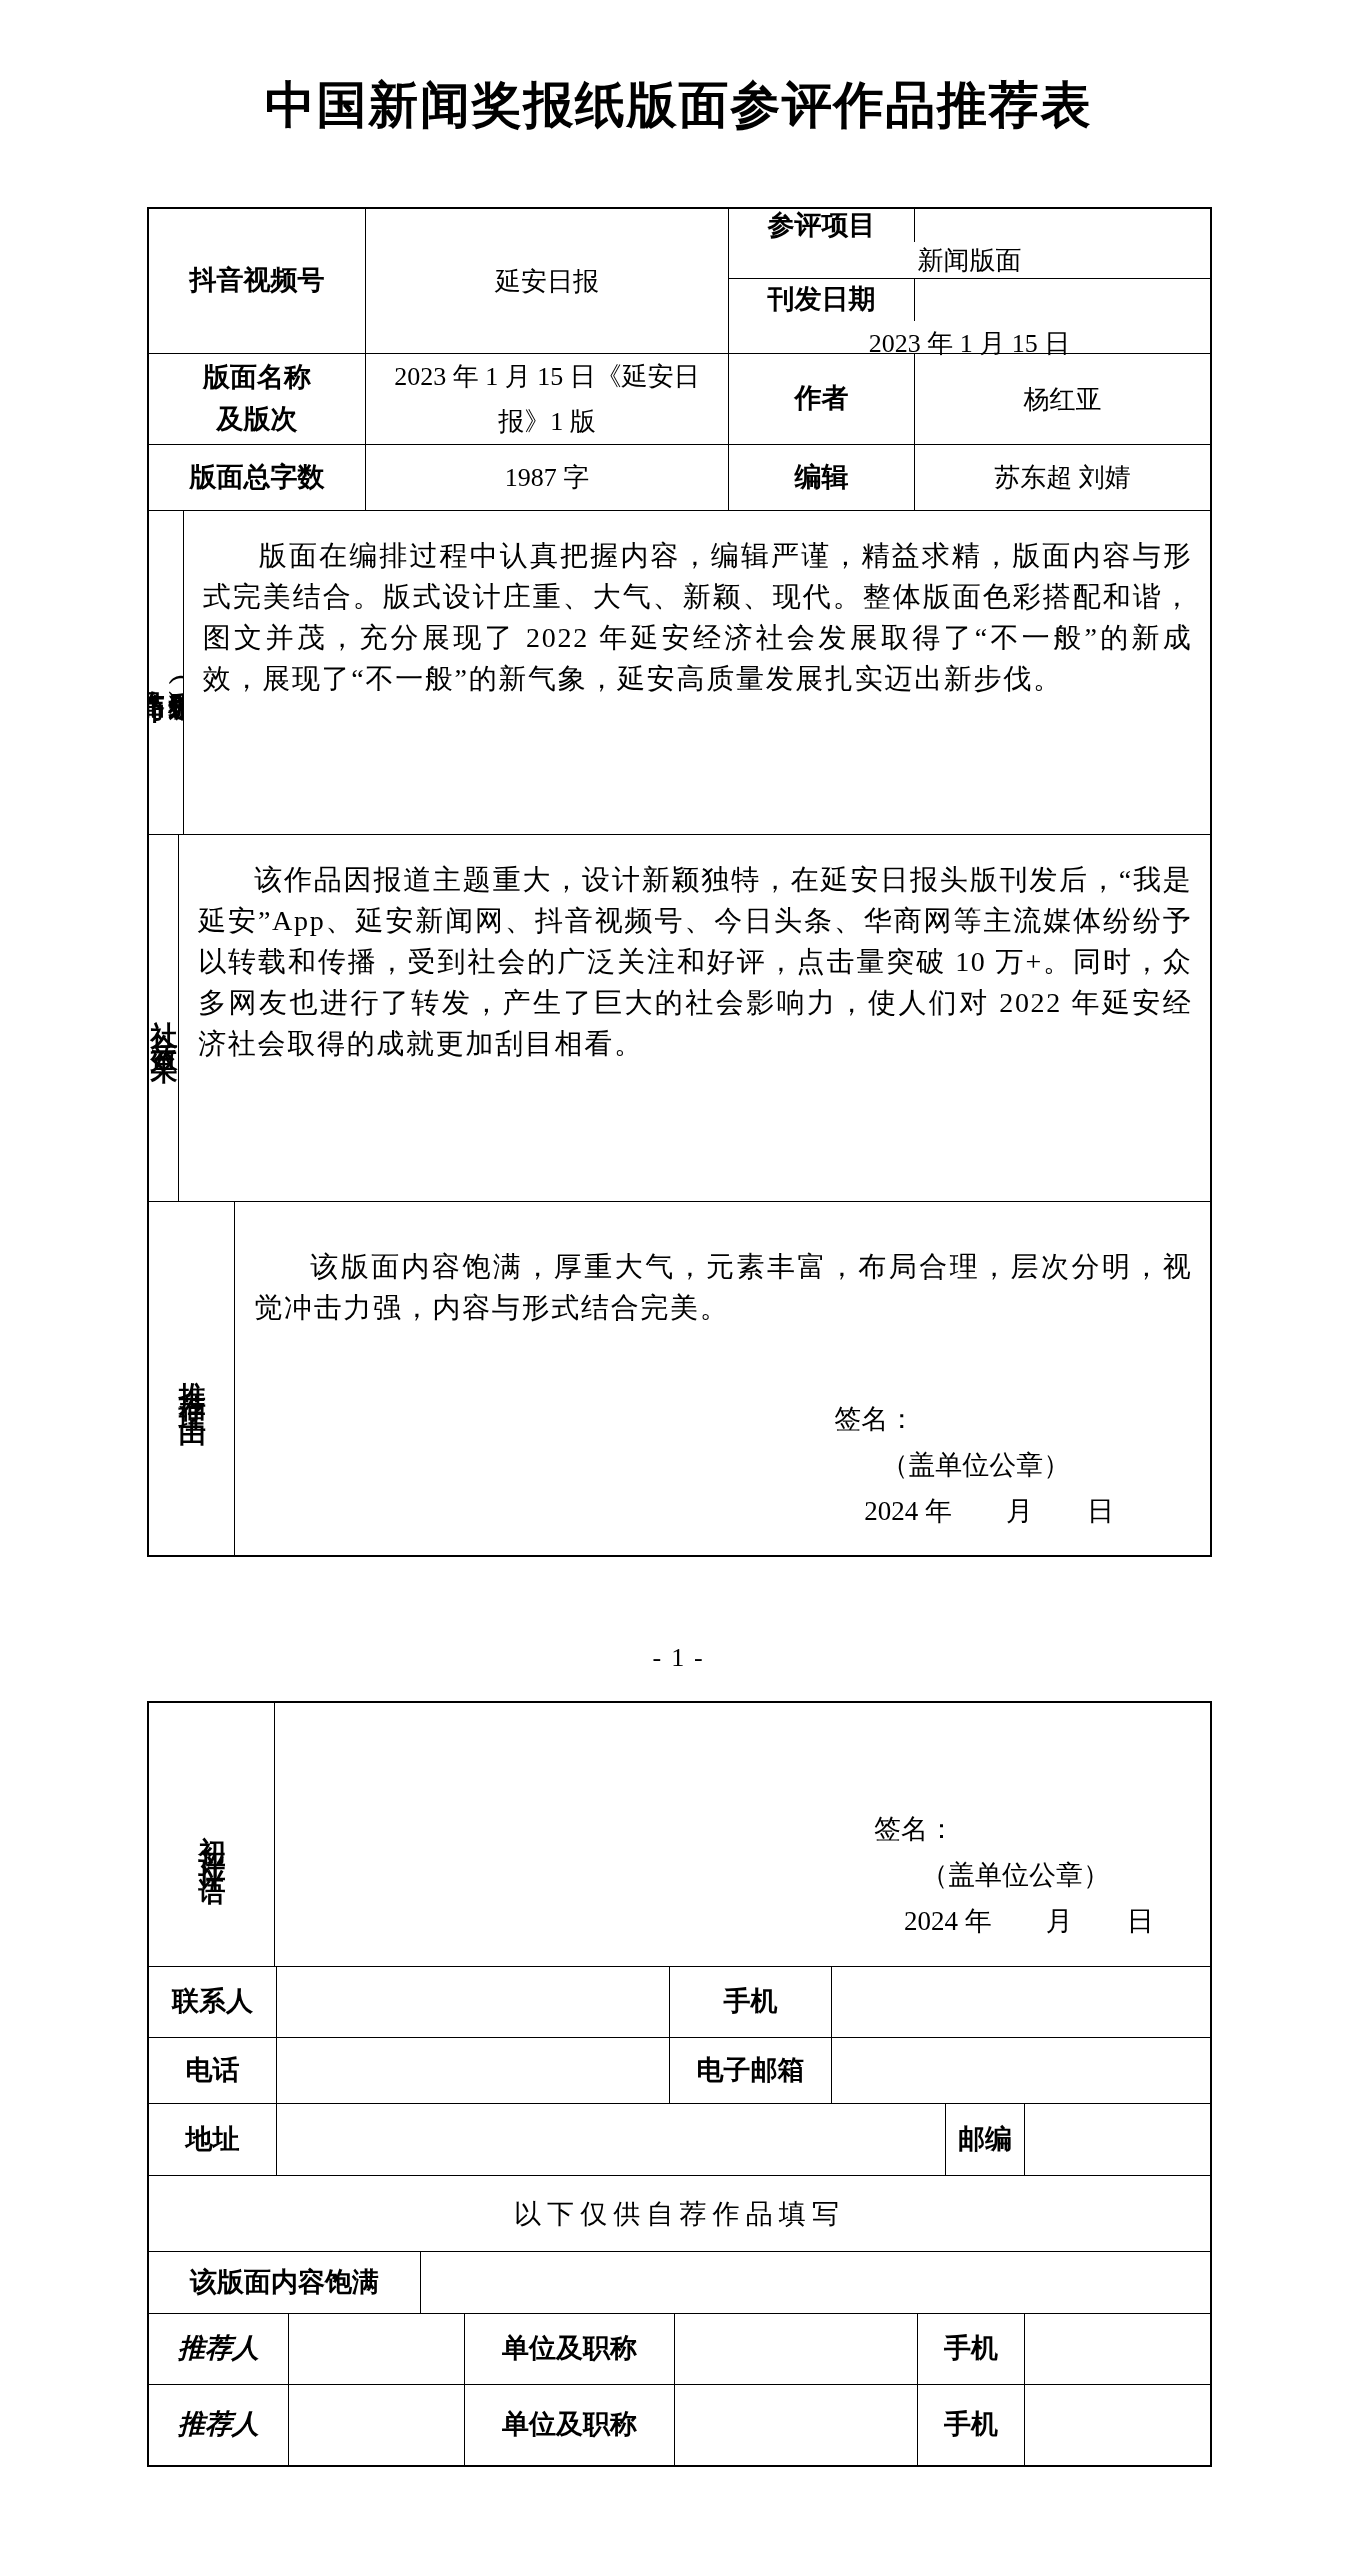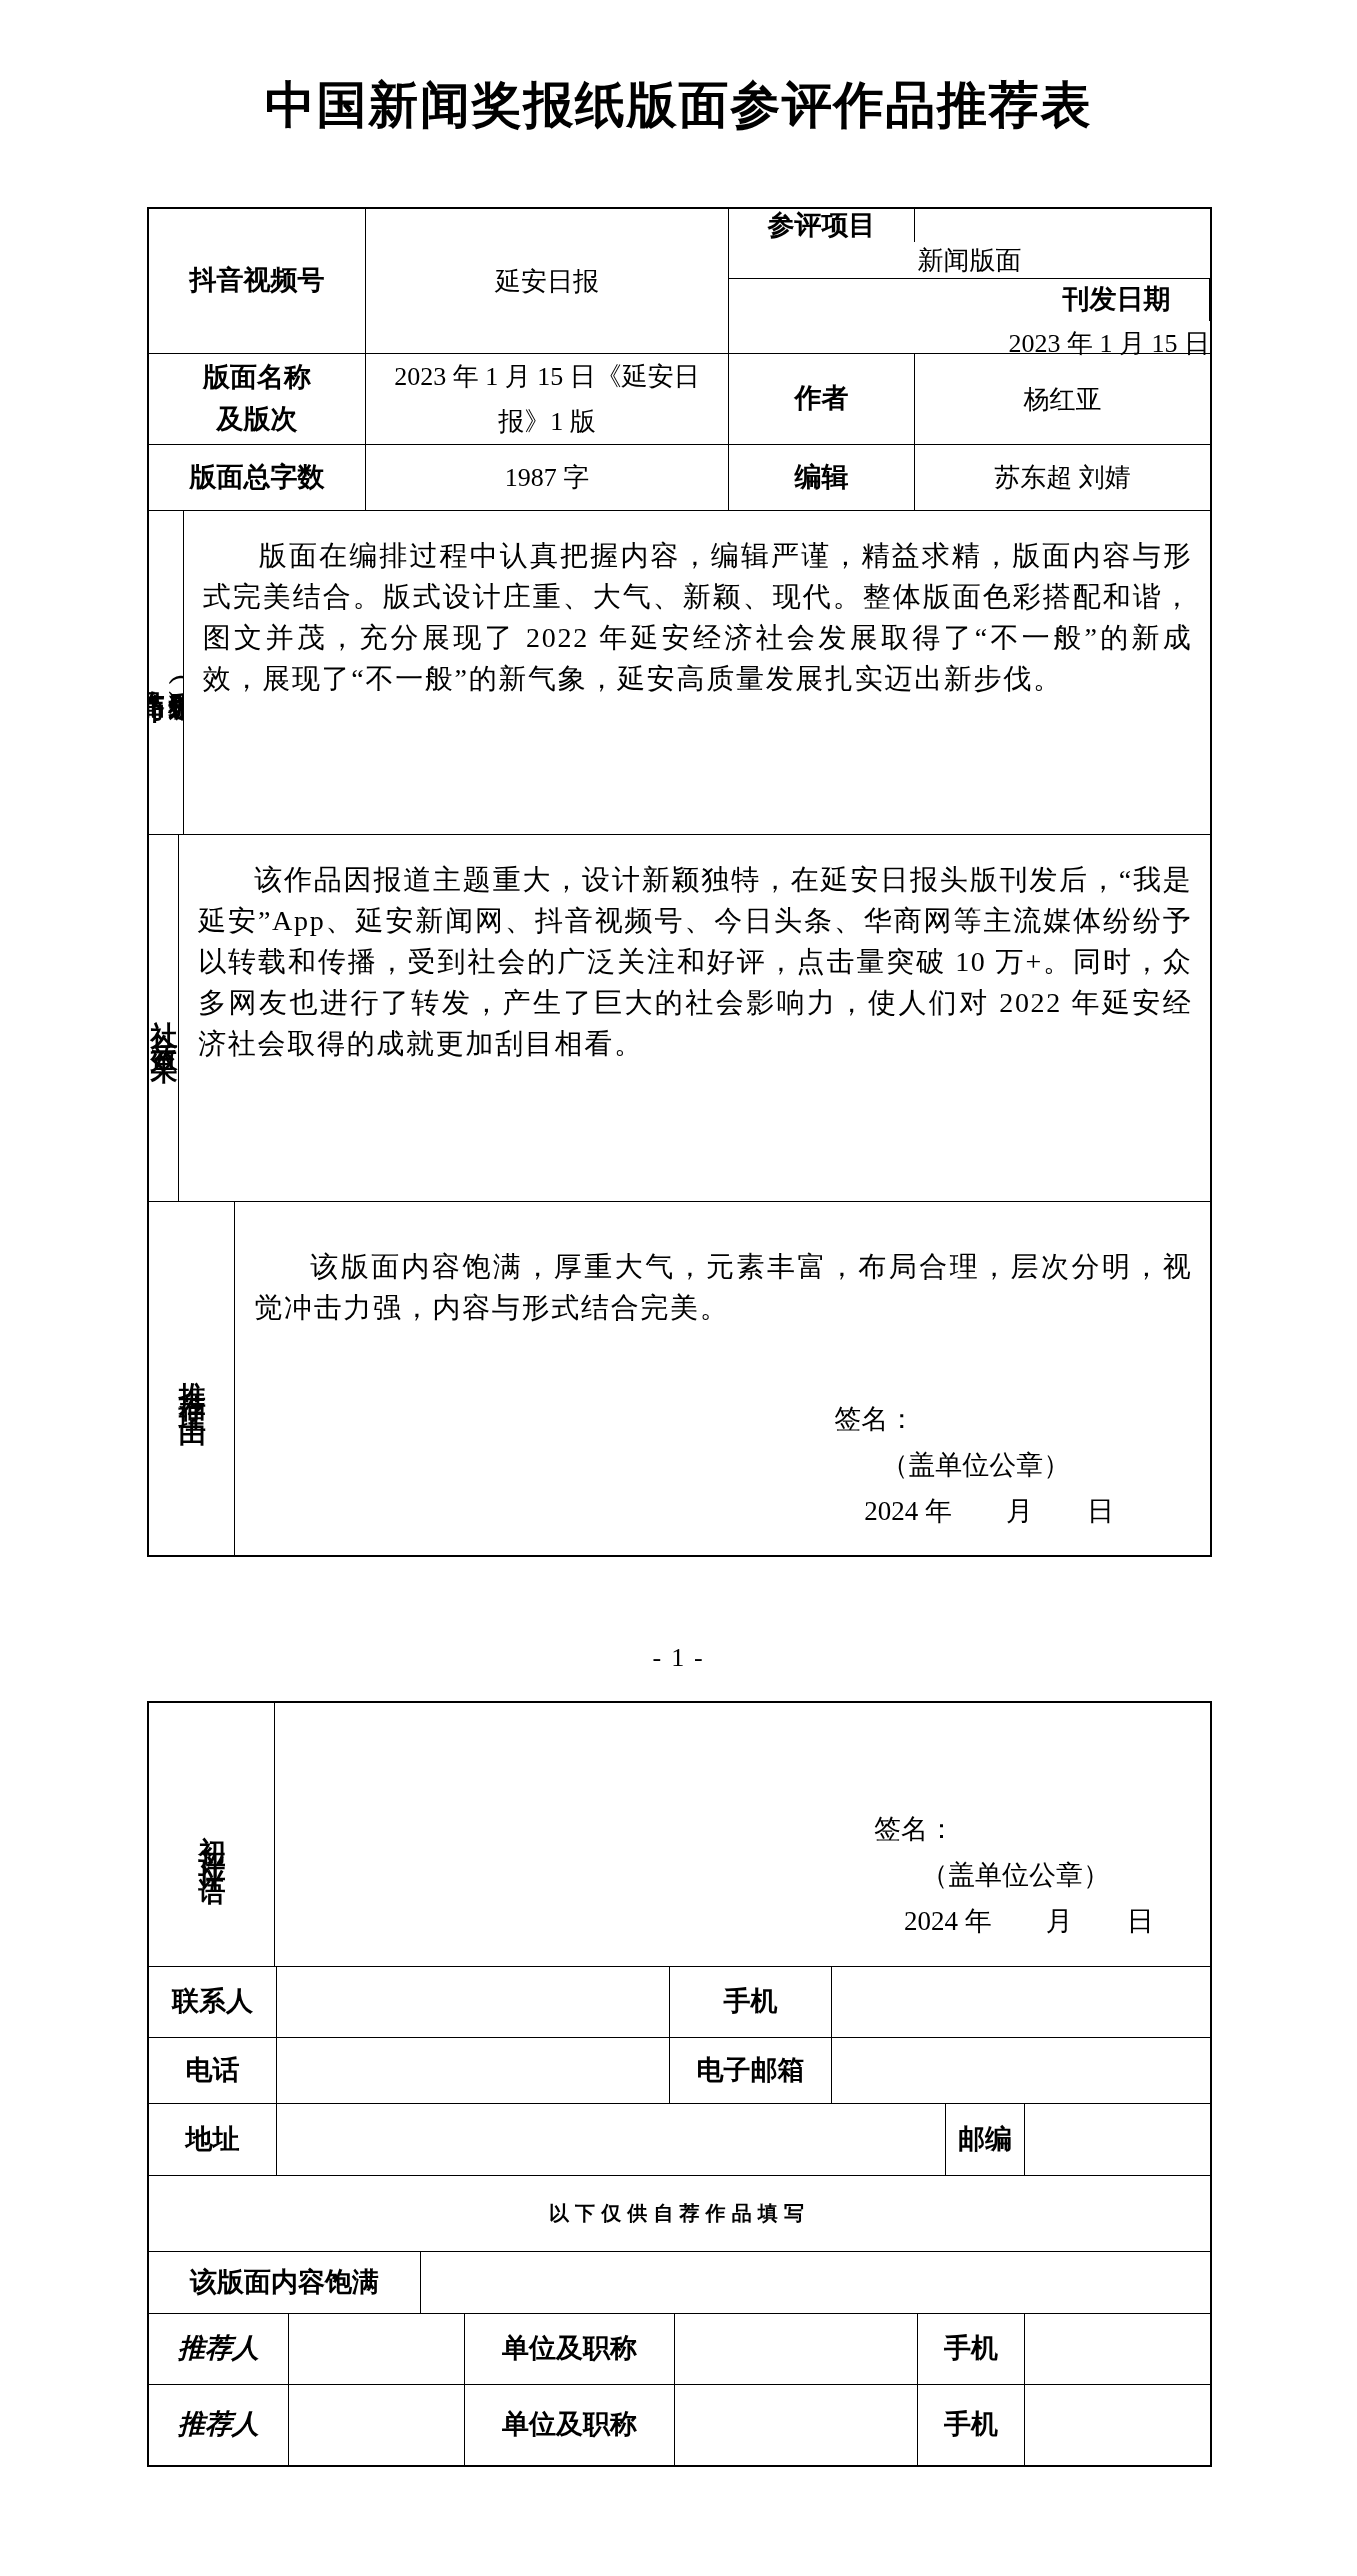--- a/index.html
+++ b/index.html
@@ -29,21 +29,21 @@
   .cell.fill { flex:1 1 auto; border-right:none; }
   .label { font-weight:bold; font-size:27px; line-height:1.55; }
   .value { font-size:26px; line-height:45px; }
   
   .wA { width:217px; } .wB { width:363px; } .wC { width:186px; } .wV { width:126px; }
   .h-r1 { height:145px; } .h-r2 { height:91px; } .h-r3 { height:66px; }
   .h-r4 { height:324px; } .h-r5 { height:367px; }
   .right-split { flex:1 1 auto; display:flex; flex-direction:column; }
   .subrow { display:flex; flex-direction:column; box-sizing:border-box; }
   .subrow.s1 { height:70px; border-bottom:1.7px solid #000; }
-  .subrow.s2 { flex:1 1 auto;align-items:flex-end; }
+  .subrow.s2 { flex:1 1 auto; }
   
   .vtext { writing-mode:vertical-lr; text-orientation:mixed; font-weight:bold; font-size:27px; line-height:1.15; }
   .vtext span { display:block; letter-spacing:1.7px; }
   .ls14 span { letter-spacing:12.2px; margin-bottom:-12.2px; }
   .ls16 span { letter-spacing:14px; margin-bottom:-14px; }
   
   .content { display:block; position:relative; text-align:left; }
   .body-text {
     margin:0; padding:24.4px 17.5px 0 19px;
     font-size:28px; line-height:41px; letter-spacing:1.7px;
@@ -61,21 +61,21 @@
   }
   
   .w-review { width:126px; }
   .w-lab1 { width:128px; } .w-val1 { width:393px; } .w-lab2 { width:162px; }
   .w-addrval { width:669px; } .w-post { width:79px; }
   .w-award { width:272px; }
   .w-rec { width:140px;font-style:italic; } .w-recval { width:176px; } .w-org { width:210px; }
   .w-orgval { width:243px; } .w-cell2 { width:107px; }
   .h-review { height:264px; } .h-contact { height:71px; } .h-phone { height:66px; }
   .h-addr { height:72px; } .h-note { height:76px; } .h-awardr { height:62px; } .h-recr { height:71px; }
-  .note-row { font-weight:bold; font-size:20px; letter-spacing:6.1px; justify-content:center; align-items:center; display:flex; }
+  .note-row { font-weight:normal; font-size:27px; letter-spacing:6.1px; justify-content:center; align-items:center; display:flex; }
 </style>
 </head>
 <body>
 
 <div class="page">
 
   <h1 class="doc-title">中国新闻奖报纸版面参评作品推荐表</h1>
 
   <div class="tbl t1">
 

